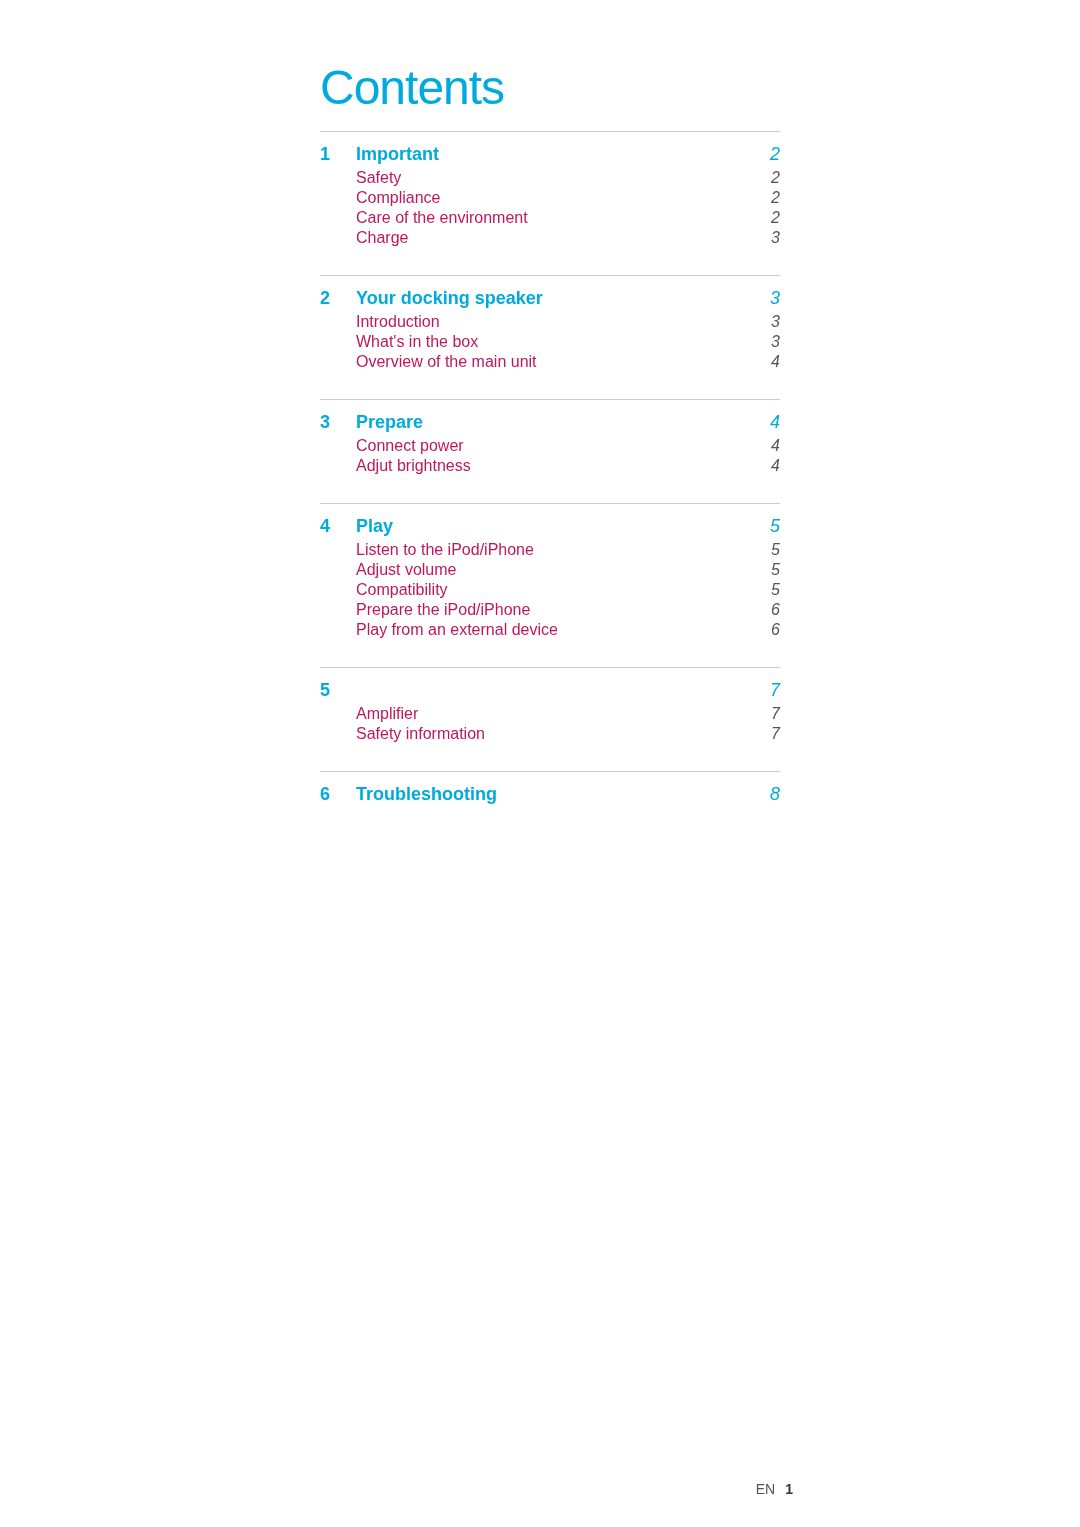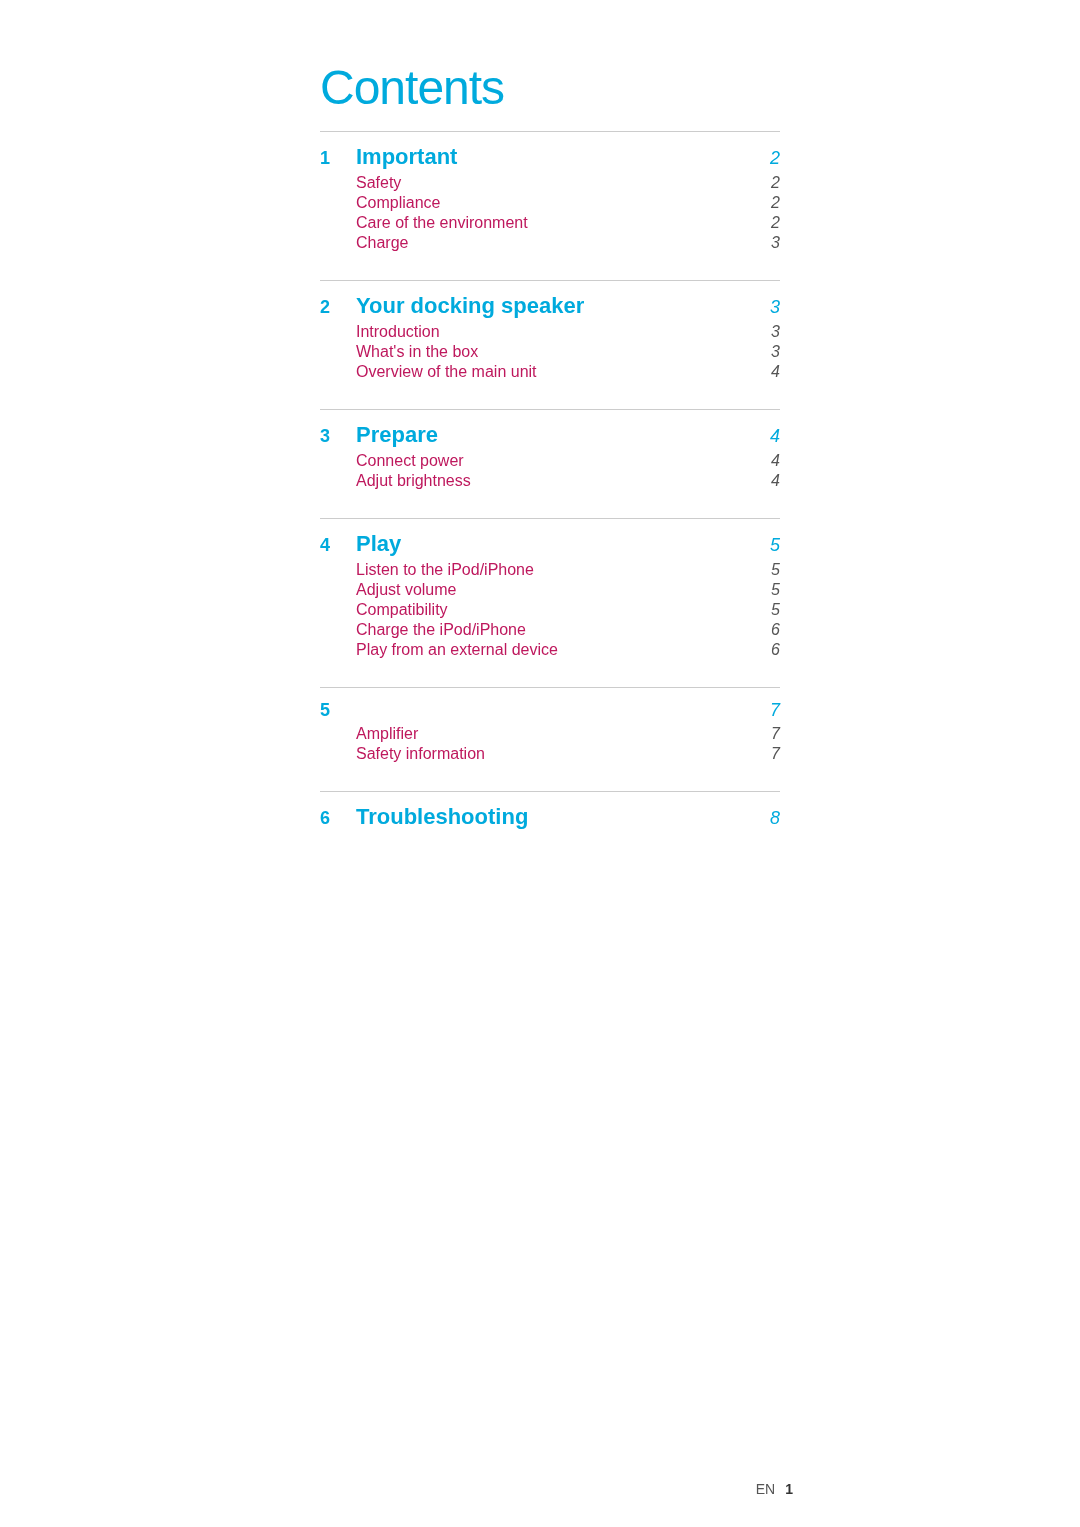--- a/index.html
+++ b/index.html
@@ -50,21 +50,21 @@
     }
 
     .section-number {
       font-size: 18px;
       font-weight: bold;
       color: #00aadd;
       min-width: 24px;
     }
 
     .section-title {
-      font-size: 22px;
+      font-size: 18px;
       font-weight: bold;
       color: #00aadd;
       flex: 1;
       margin-left: 12px;
     }
 
     .section-page {
       font-size: 18px;
       color: #00aadd;
       font-style: italic;
@@ -190,21 +190,21 @@
         </div>
         <div class="subsection-row">
           <span class="subsection-label">Adjust volume</span>
           <span class="subsection-page">5</span>
         </div>
         <div class="subsection-row">
           <span class="subsection-label">Compatibility</span>
           <span class="subsection-page">5</span>
         </div>
         <div class="subsection-row">
-          <span class="subsection-label">Charge the iPod/iPhone</span>
+          <span class="subsection-label">Prepare the iPod/iPhone</span>
           <span class="subsection-page">6</span>
         </div>
         <div class="subsection-row">
           <span class="subsection-label">Play from an external device</span>
           <span class="subsection-page">6</span>
         </div>
       </div>
       <div class="toc-section">
         <hr class="section-divider">
         <div class="section-header-row">

